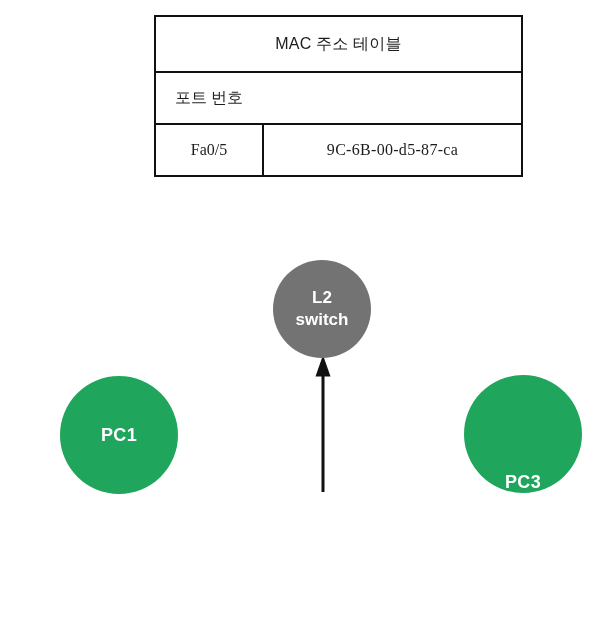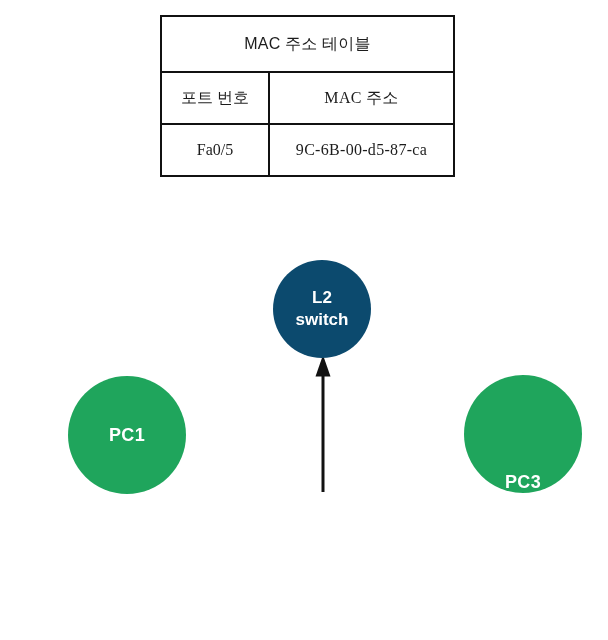--- a/index.html
+++ b/index.html
@@ -7,71 +7,70 @@
   body {
     width: 608px; height: 640px;
     position: relative;
     font-family: "Liberation Sans", "DejaVu Sans", sans-serif;
     overflow: hidden;
   }
   .stage { position: absolute; inset: 0; width: 608px; height: 640px; background: #ffffff; }
 
   
   .mac-table {
-    position: absolute; left: 160px; top: 15px; width: 295px;
+    position: absolute; left: 154px; top: 15px; width: 369px;
     border: 2.5px solid #111111; background: #ffffff;
     color: #1c1c1c; font-size: 16px;
   }
   .t-title {
     height: 54px; display: flex; align-items: center; justify-content: center;
     font-weight: 500; letter-spacing: 0.2px;
   }
   .t-row { display: flex; border-top: 2.5px solid #111111; height: 52px; font-family: Liberation Serif, serif; }
   .t-cell { display: flex; align-items: center; justify-content: center; }
   .c1 { width: 106px; }
   .c2 { flex: 1; border-left: 2.5px solid #111111; letter-spacing: 0.3px; }
 
   
   .node {
     position: absolute; border-radius: 50%;
     display: flex; flex-direction: column; align-items: center; justify-content: center;
     color: #ffffff; font-weight: bold; text-align: center;
   }
   .node-switch { left: 273px; top: 260px; width: 98px; height: 98px; font-size: 17px; line-height: 1.3; }
   .node-pc { width: 118px; height: 118px; font-size: 18px; letter-spacing: 0.3px; }
-  .node-pc1 { left: 68px;  top: 376px; }
+  .node-pc1 { left: 60px;  top: 376px; }
   .node-pc2 { left: 264px; top: 493px; }
   .node-pc3 { left: 464px; top: 375px; }
 
   
   .edges { position: absolute; left: 0; top: 0; width: 608px; height: 640px; pointer-events: none; }
 </style>
 </head>
 <body>
 
 <div class="stage">
 
   <div class="mac-table">
     <div class="t-title">MAC 주소 테이블</div>
     <div class="t-row">
       <div class="t-cell c1">포트 번호</div>
-      <div class="t-cell c2">MAC 주소</div>
     </div>
     <div class="t-row">
       <div class="t-cell c1">Fa0/5</div>
       <div class="t-cell c2">9C-6B-00-d5-87-ca</div>
     </div>
   </div>
 
   <svg class="edges" width="608" height="640" viewBox="0 0 608 640">
     <line x1="323" y1="492" x2="323" y2="372" stroke-width="3" stroke="#111111"></line>
     <polygon points="323,355 315.5,376.5 330.5,376.5" fill="#111111"></polygon>
   </svg>
 
-  <div class="node node-switch" style="background-color: #0c4a6e;">
+  <div class="node node-switch" style="background-color: #737373;">
     <span>L2</span>
     <span>switch</span>
   </div>
 
   <div class="node node-pc node-pc1" style="background-color: rgb(31, 165, 92);">
     <span>PC1</span>
   </div>
 
 
   <div class="node node-pc node-pc3" style="background-color: rgb(31, 165, 92); justify-content: flex-end;">

